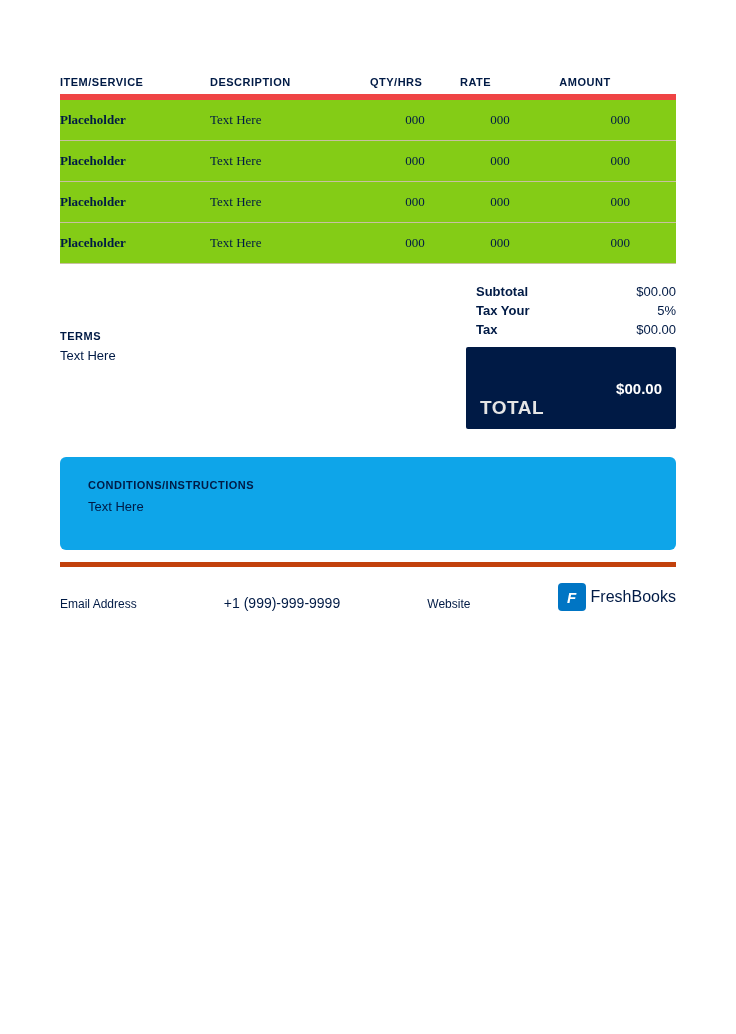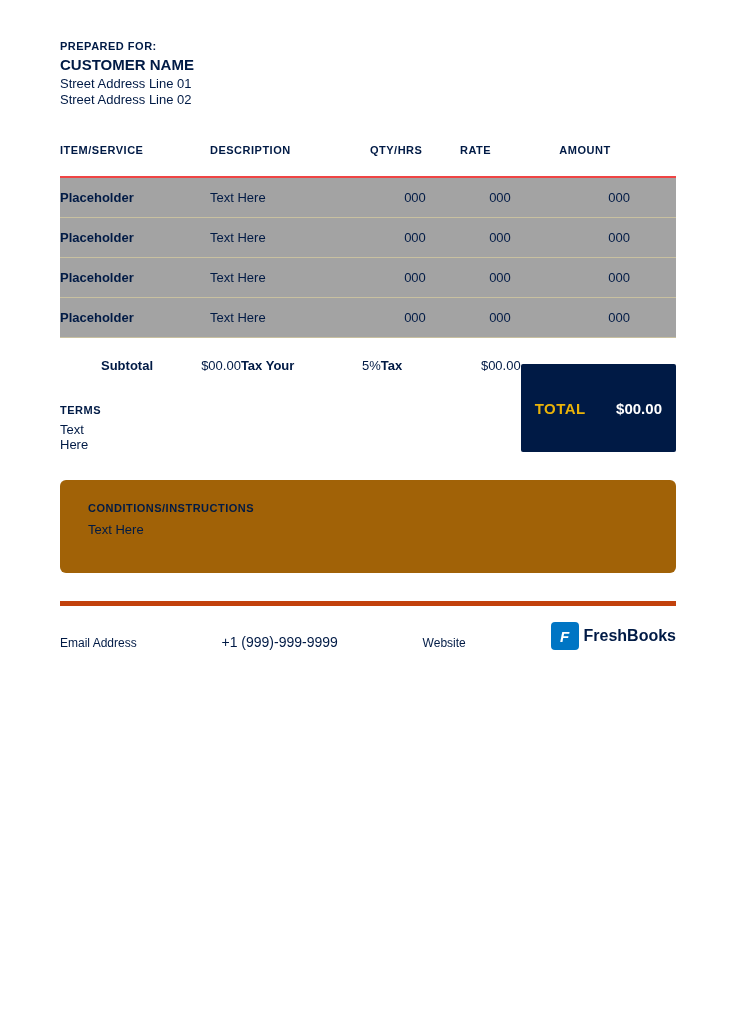--- a/index.html
+++ b/index.html
@@ -90,36 +90,37 @@
       color: #001a45;
       font-size: 13px;
     }
     
     .table-section {
       margin-bottom: 0;
     }
     .table-header {
       display: grid;
       grid-template-columns: 150px 160px 90px 80px 90px;
-      border-bottom: 2px solid #ef4444;
-      padding-bottom: 20px;
+      border-bottom: 6px solid #ef4444;
+      padding-bottom: 6px;
       margin-bottom: 0;
     }
     .table-header .col-head {
       font-size: 11px;
       font-weight: 800;
       color: #001a45;
       letter-spacing: 0.5px;
       text-transform: uppercase;
     }
     .table-header .col-head:last-child {
       text-align: center;
     }
     .table-body {
-      background: #a3a3a3;
+      background: #84cc16;
+      font-family: Liberation Serif, serif;
     }
     .table-row {
       display: grid;
       grid-template-columns: 150px 160px 90px 80px 90px;
       border-bottom: 1px solid #c8c0a0;
       padding: 12px 0;
       align-items: center;
     }
     .table-row .cell {
       font-size: 13px;
@@ -153,21 +154,22 @@
       margin-bottom: 6px;
       margin-top: 46px;
     }
     .terms-text {
       font-size: 13px;
       color: #001a45;
     }
     .summary-section {
       min-width: 200px;
       display: flex;
-      flex-direction: row;
+      flex-direction: column;
+      align-items: flex-end;
     }
     .summary-row {
       display: flex;
       justify-content: space-between;
       width: 200px;
       font-size: 13px;
       color: #001a45;
       margin-bottom: 4px;
     }
     .summary-row .sum-label {
@@ -181,36 +183,37 @@
       color: #fff;
       width: 210px;
       display: flex;
       justify-content: space-between;
       align-items: center;
       padding: 10px 14px;
       margin-top: 6px;
       border-radius: 2px;
     }
     .total-row .total-label {
-      font-size: 15px;
-      font-weight: 800;
-      color: #eab308;
-      letter-spacing: 0.5px;
+      font-size: 19px;
+      font-weight: 800;
+      color: #e5e5e5;
+      letter-spacing: 0.5px;
+      margin-top: 40px;
     }
     .total-row .total-val {
       font-size: 15px;
       font-weight: 700;
       color: #fff;
     }
     
     .conditions-section {
-      background: #a16207;
+      background: #0ea5e9;
       border-radius: 6px;
       padding: 22px 28px 36px 28px;
-      margin-bottom: 28px;
+      margin-bottom: 12px;
     }
     .conditions-label {
       font-size: 11px;
       font-weight: 800;
       color: #001a45;
       letter-spacing: 0.5px;
       margin-bottom: 8px;
     }
     .conditions-text {
       font-size: 13px;
@@ -249,38 +252,32 @@
       display: flex;
       align-items: center;
       justify-content: center;
       color: #fff;
       font-weight: 900;
       font-size: 15px;
       font-style: italic;
     }
     .fb-text {
       font-size: 16px;
-      font-weight: 700;
+      font-weight: 400;
       color: #001a45;
     }
   </style>
 </head>
 <body>
 
 <div class="page">
 
 
 
   <div class="header-info">
-    <div class="header-left">
-      <div class="prepared-for-label">PREPARED FOR:</div>
-      <div class="customer-name">CUSTOMER NAME</div>
-      <div class="address-line">Street Address Line 01</div>
-      <div class="address-line">Street Address Line 02</div>
-    </div>
   </div>
 
   <div class="table-section">
     <div class="table-header">
       <div class="col-head">ITEM/SERVICE</div>
       <div class="col-head">DESCRIPTION</div>
       <div class="col-head">QTY/HRS</div>
       <div class="col-head">RATE</div>
       <div class="col-head">AMOUNT</div>
     </div>

